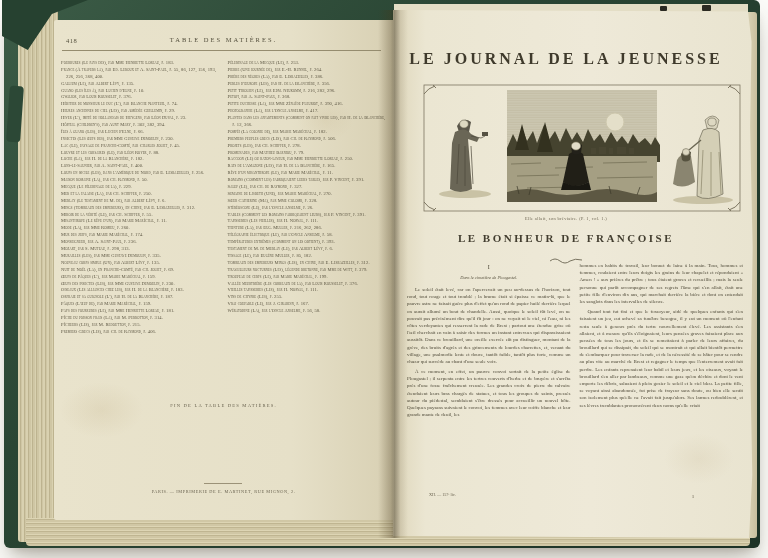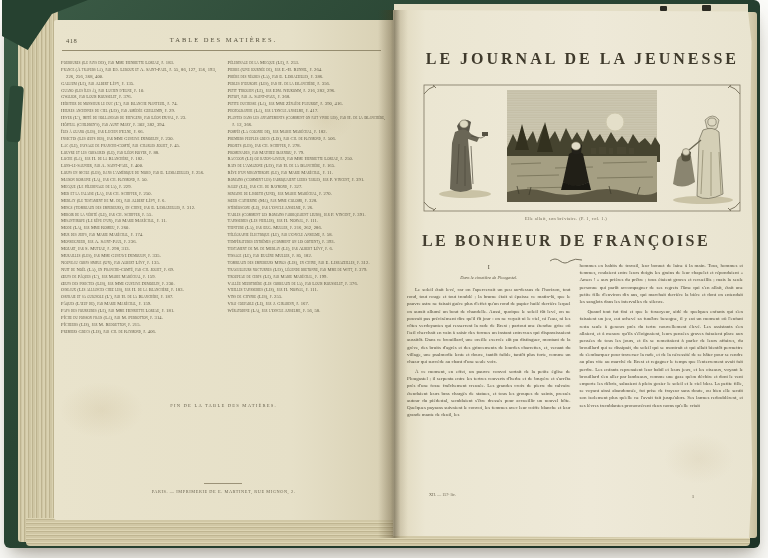--- a/index.html
+++ b/index.html
@@ -50,26 +50,26 @@
   .lp-col{width:50%;}
   .entry{font-size:4.6px;line-height:1.5;text-indent:-5px;padding-left:5px;
     font-variant:small-caps;letter-spacing:.1px;color:#5b5542;}
   .lp-end{position:absolute;left:0;right:0;top:383px;text-align:center;font-size:4.6px;
     letter-spacing:1.2px;font-variant:small-caps;color:#6a6350;}
   .lp-imprint-rule{position:absolute;left:150px;top:463px;width:38px;height:1px;background:#9b9278;}
   .lp-imprint{position:absolute;left:0;right:0;top:469px;text-align:center;font-size:4.3px;
     letter-spacing:.6px;color:#6a6350;font-variant:small-caps;}
 
   
-  .rp-masthead{position:absolute;left:0;right:14px;top:40px;text-align:right;font-size:16px;
+  .rp-masthead{position:absolute;left:0;right:14px;top:40px;text-align:center;font-size:16px;
     font-weight:bold;letter-spacing:3px;color:#3f3a2c;}
   .rp-frame{position:absolute;left:30px;top:74px;width:318px;height:128px;}
   .rp-caption{position:absolute;left:0;right:14px;top:206px;text-align:center;font-size:4.3px;
     letter-spacing:.4px;color:#6a6350;}
-  .rp-title{position:absolute;left:0;right:14px;top:222px;text-align:center;font-size:16px;
+  .rp-title{position:absolute;left:0;right:14px;top:222px;text-align:center;font-size:11px;
     font-weight:bold;letter-spacing:2.5px;color:#433e30;}
   .rp-divider{position:absolute;left:0;right:14px;top:240px;text-align:center;}
   .rp-cols{position:absolute;left:14px;right:10px;top:252px;display:flex;gap:9px;}
   .rp-col{width:50%;}
   .rp-section-num{text-align:center;font-size:6px;margin:2px 0 5px;color:#4c4635;}
   .rp-section-sub{text-align:center;font-size:4.4px;font-style:italic;margin-bottom:6px;color:#5b5542;}
   .rp-col p{font-size:5px;line-height:1.44;text-align:justify;margin:0 0 3px;text-indent:8px;
     color:#4f4a39;hyphens:auto;}
   .rp-col p.noindent{text-indent:0;}
   .rp-sig{position:absolute;left:36px;top:482px;font-size:4.2px;color:#6a6350;}

